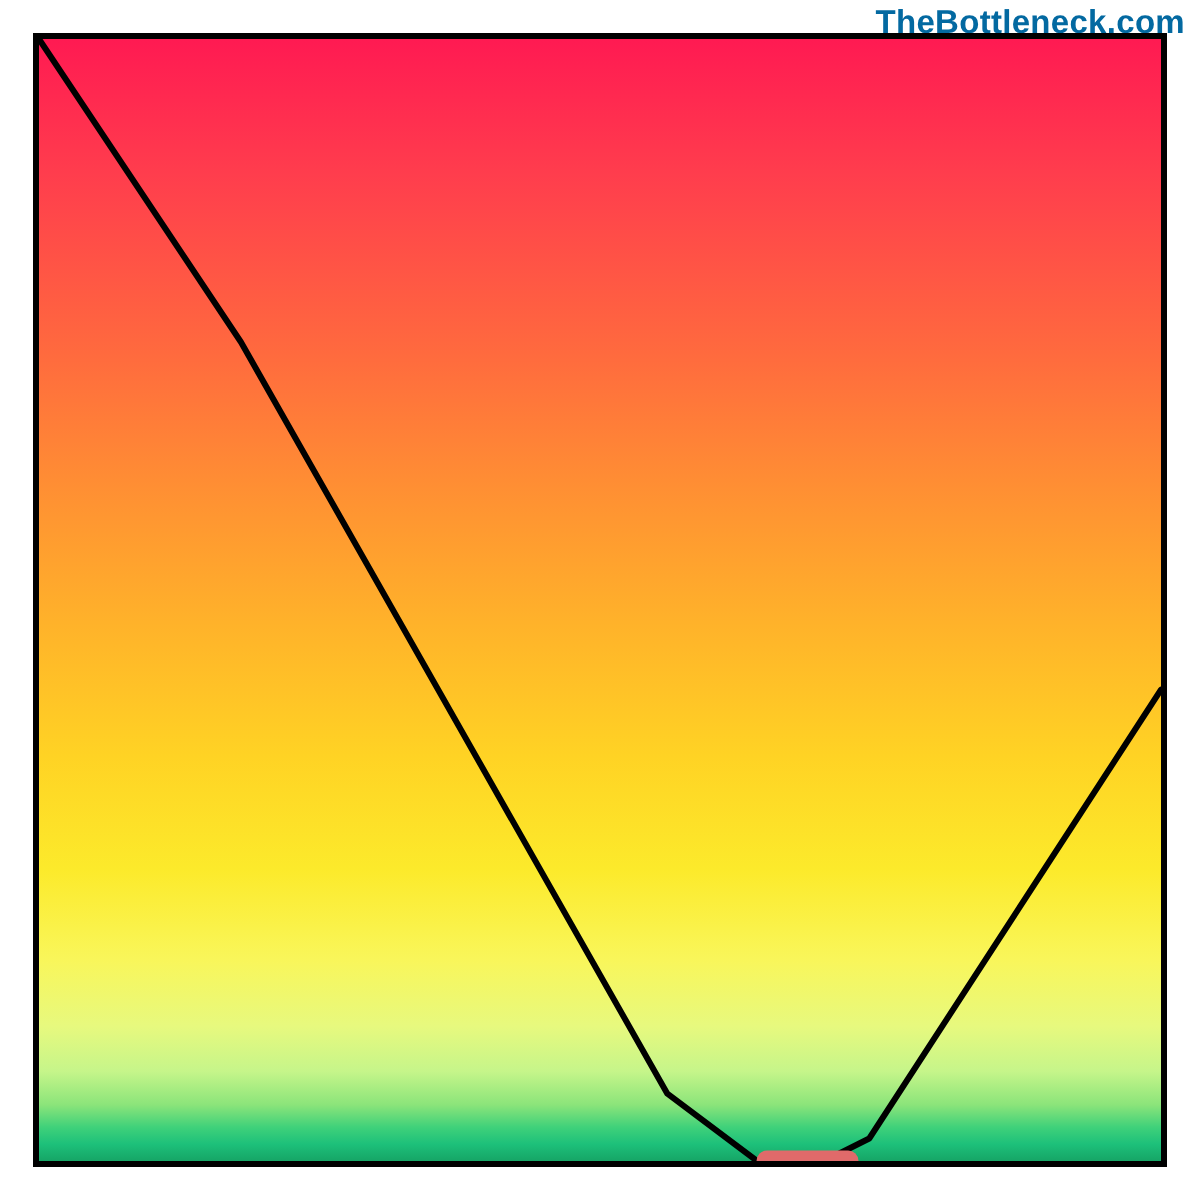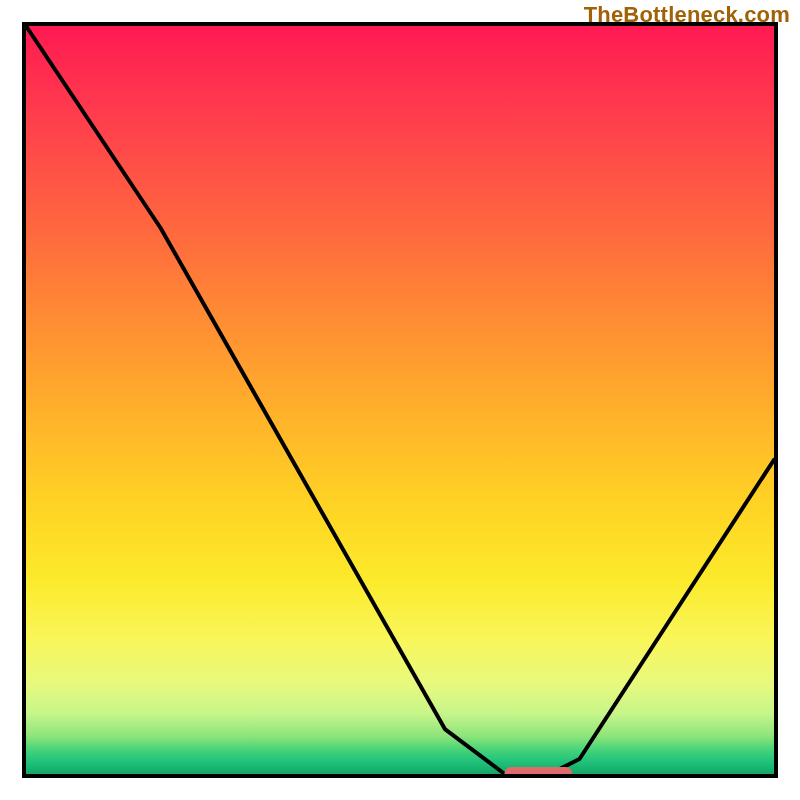--- a/index.html
+++ b/index.html
@@ -58,21 +58,21 @@
     border-radius: 7px;
     background: #e06a6a;
     transform: translate(-50%, -50%);
   }
   .watermark {
     position: absolute;
     top: 2px;
     right: 10px;
     font-size: 22px;
     font-weight: 600;
-    color: #a16207;
+    color: #0369a1;
     letter-spacing: 0.2px;
   }
 </style>
 </head>
 <body>
 
 <div class="stage">
   <div class="watermark">TheBottleneck.com</div>
 
   <div class="plot-frame">

